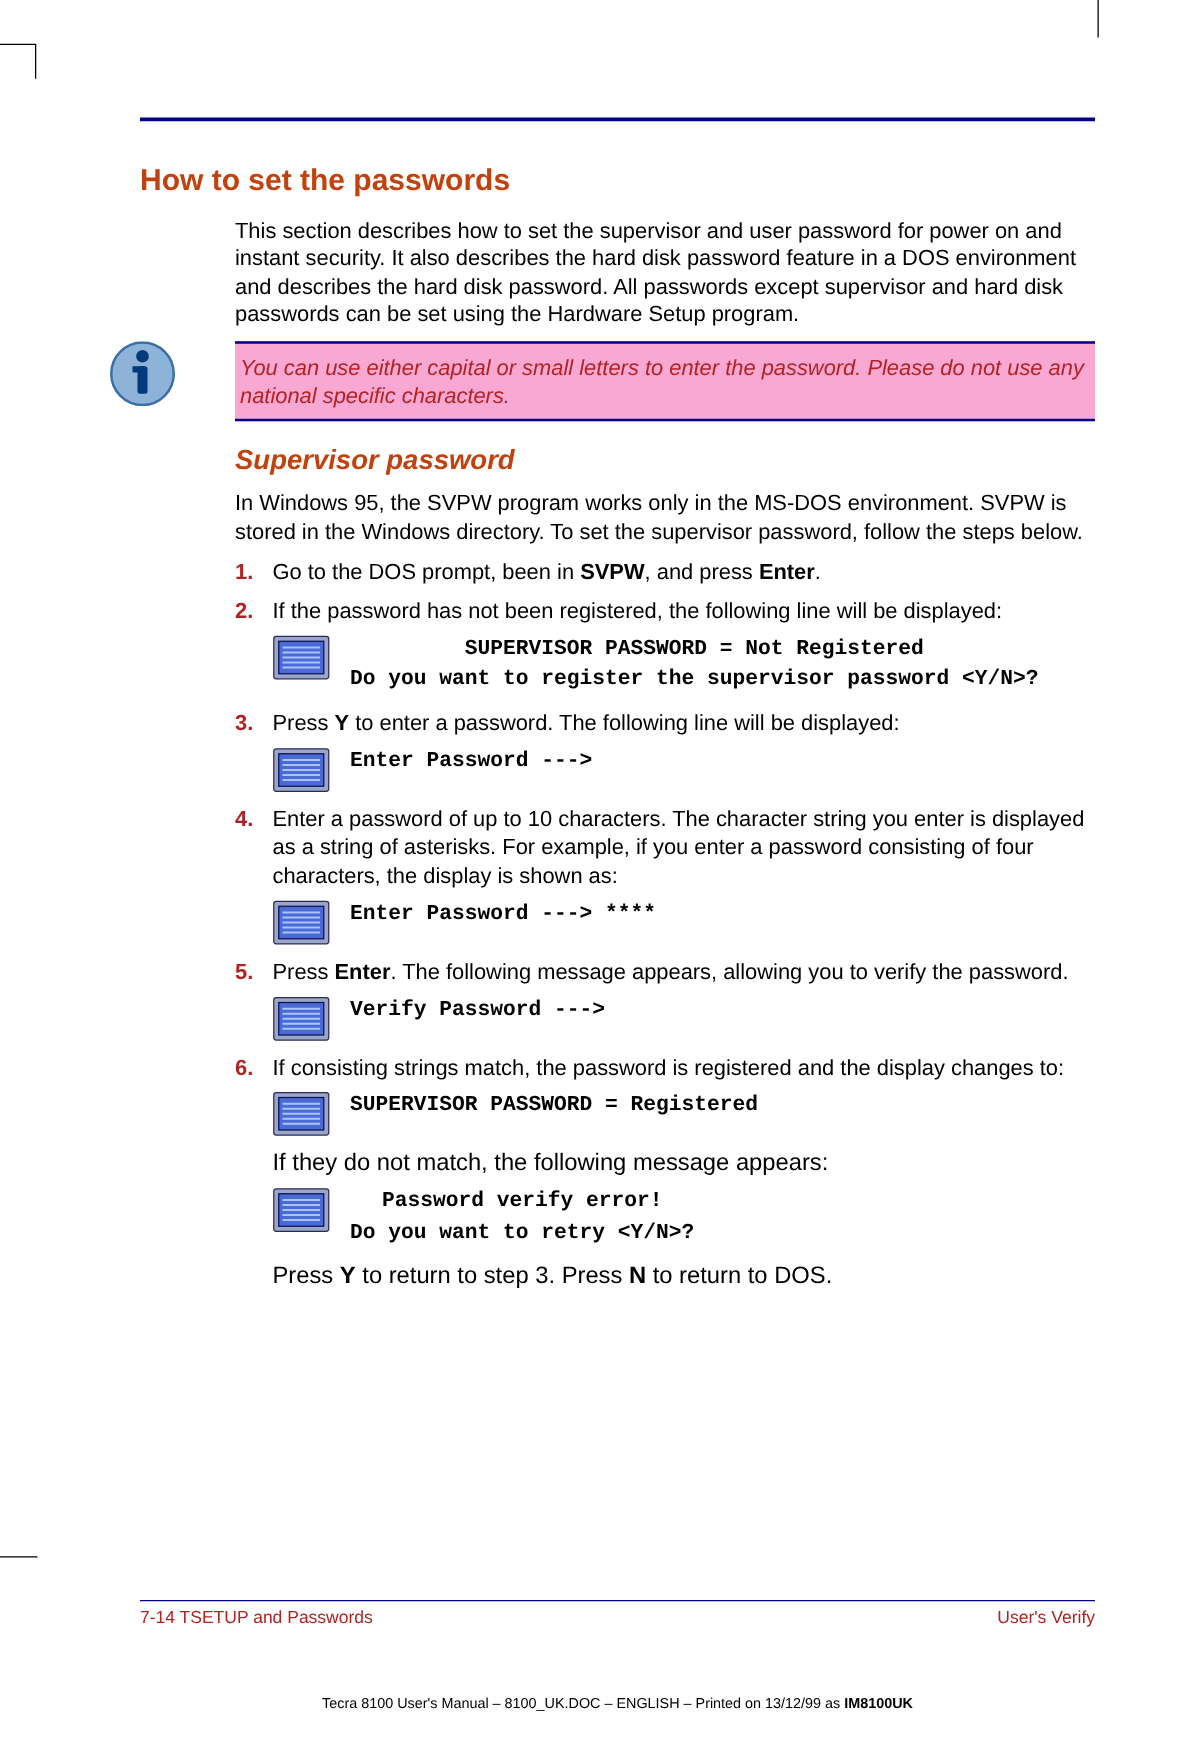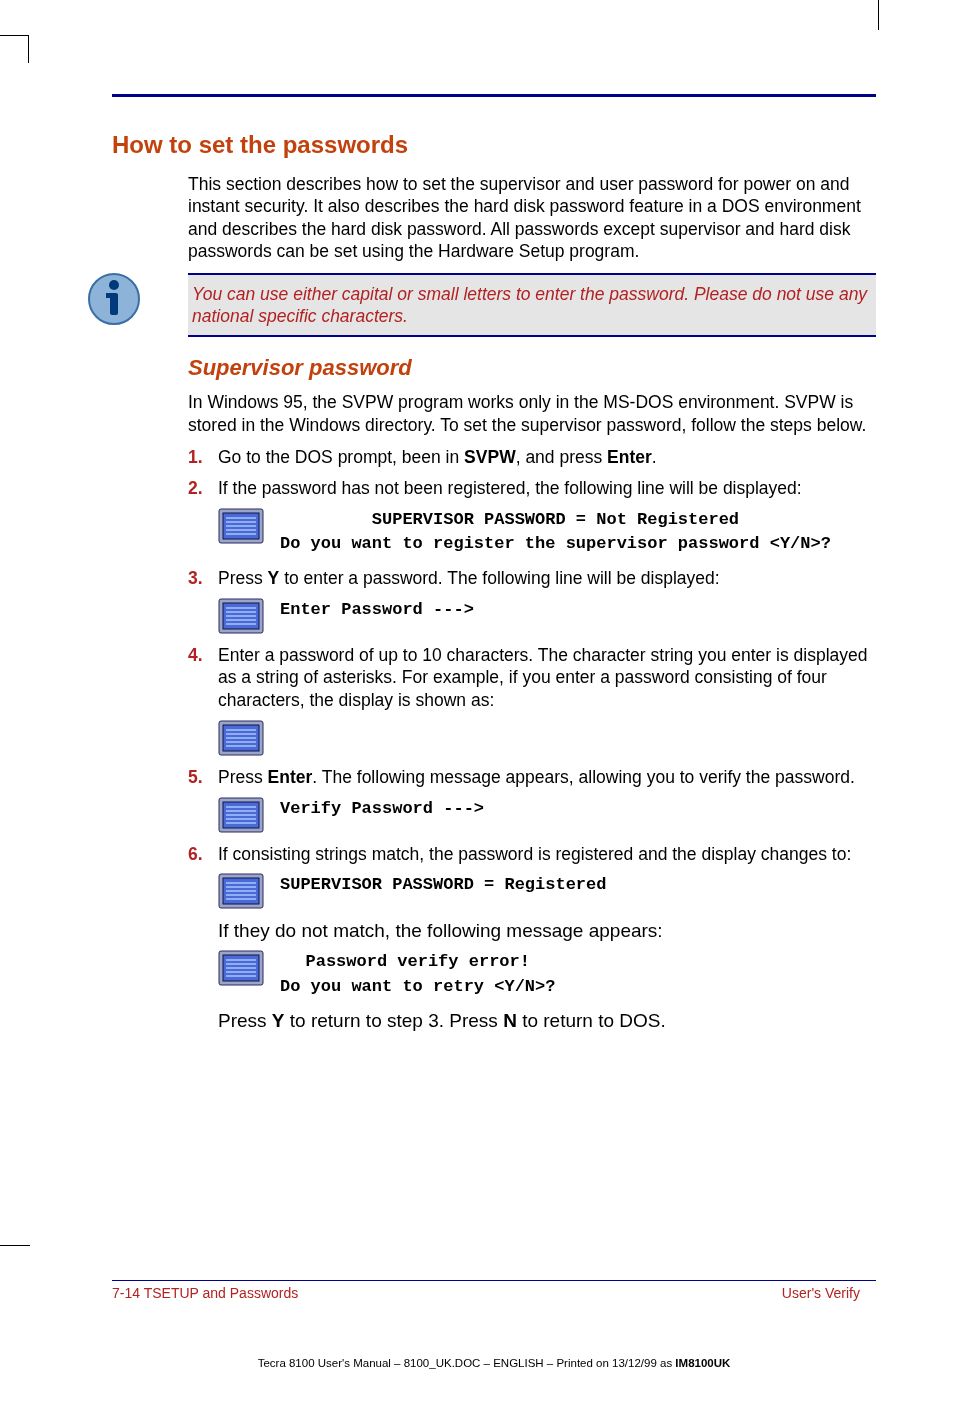--- a/index.html
+++ b/index.html
@@ -42,21 +42,21 @@
     margin-left:-100px;
     margin-top: 8px;
     margin-bottom: 14px;
   }
   .info-icon {
     width:52px; height:52px; flex-shrink:0;
     margin-right: 48px;
   }
   .note-box {
     flex:1;
-    background:#e5e5e5;
+    background:#f9a8d4;
     border-top: 2px solid #00008b;
     border-bottom: 2px solid #00008b;
     padding: 8px 4px;
     font-style: italic;
     color:#b22222;
     font-size:17.5px;
     line-height:1.28;
   }
   .h2 {
     color:#c2410c;
@@ -106,21 +106,21 @@
     margin-top:0;
   }
   .footer-rule {
     border-top:1px solid #00008b;
     position:absolute;
     left:0; right:0;
     bottom:48px;
   }
   .footer {
     position:absolute;
-    left:0; right:16px;
+    left:0; right:0;
     bottom:28px;
     display:flex;
     justify-content:space-between;
     color:#b22222;
     font-size:14px;
   }
   .imprint {
     position:absolute;
     left:0; right:0; bottom:-40px;
     text-align:center;
@@ -219,20 +219,21 @@
     <div class="screen-row">
       <svg class="screen-icon" viewBox="0 0 46 36">
         <rect x="1" y="1" width="44" height="34" rx="2" fill="#9aa6c7" stroke="#2a2a5a" stroke-width="1"></rect>
         <rect x="5" y="5" width="36" height="26" fill="#4a6bd6" stroke="#101050" stroke-width="1"></rect>
         <line x1="8" y1="10" x2="38" y2="10" stroke="#aac4ff" stroke-width="1.5"></line>
         <line x1="8" y1="14" x2="38" y2="14" stroke="#aac4ff" stroke-width="1.5"></line>
         <line x1="8" y1="18" x2="38" y2="18" stroke="#aac4ff" stroke-width="1.5"></line>
         <line x1="8" y1="22" x2="38" y2="22" stroke="#aac4ff" stroke-width="1.5"></line>
         <line x1="8" y1="26" x2="38" y2="26" stroke="#aac4ff" stroke-width="1.5"></line>
       </svg>
+      <div class="mono">Enter Password ---&gt; ****</div>
     </div>
 
     <ol class="steps">
       <li>
         <span class="step-num">5.</span>
         <span class="step-body">
           <span>Press </span><b class="k">Enter</b><span>. The following message appears, allowing you to verify the password.</span>
         </span>
       </li>
     </ol>

